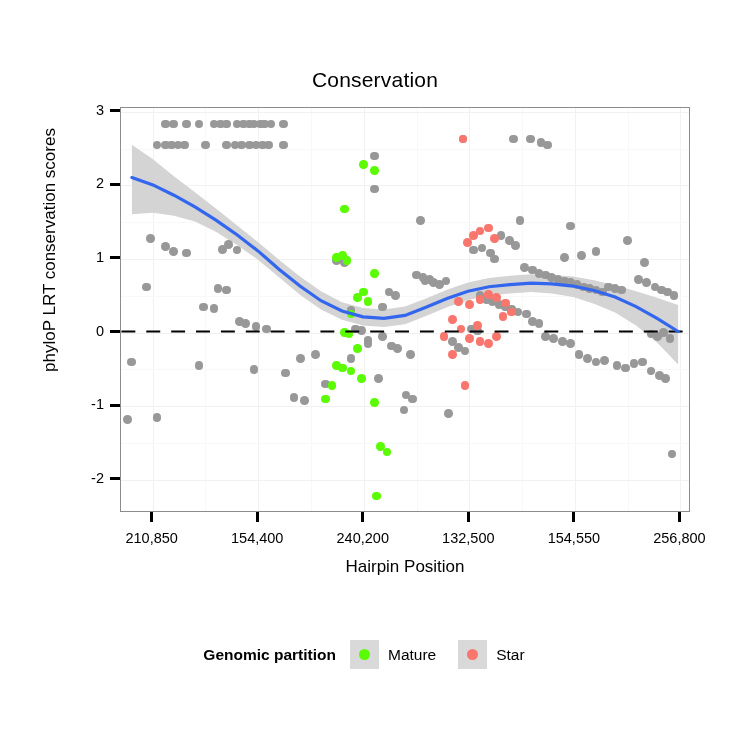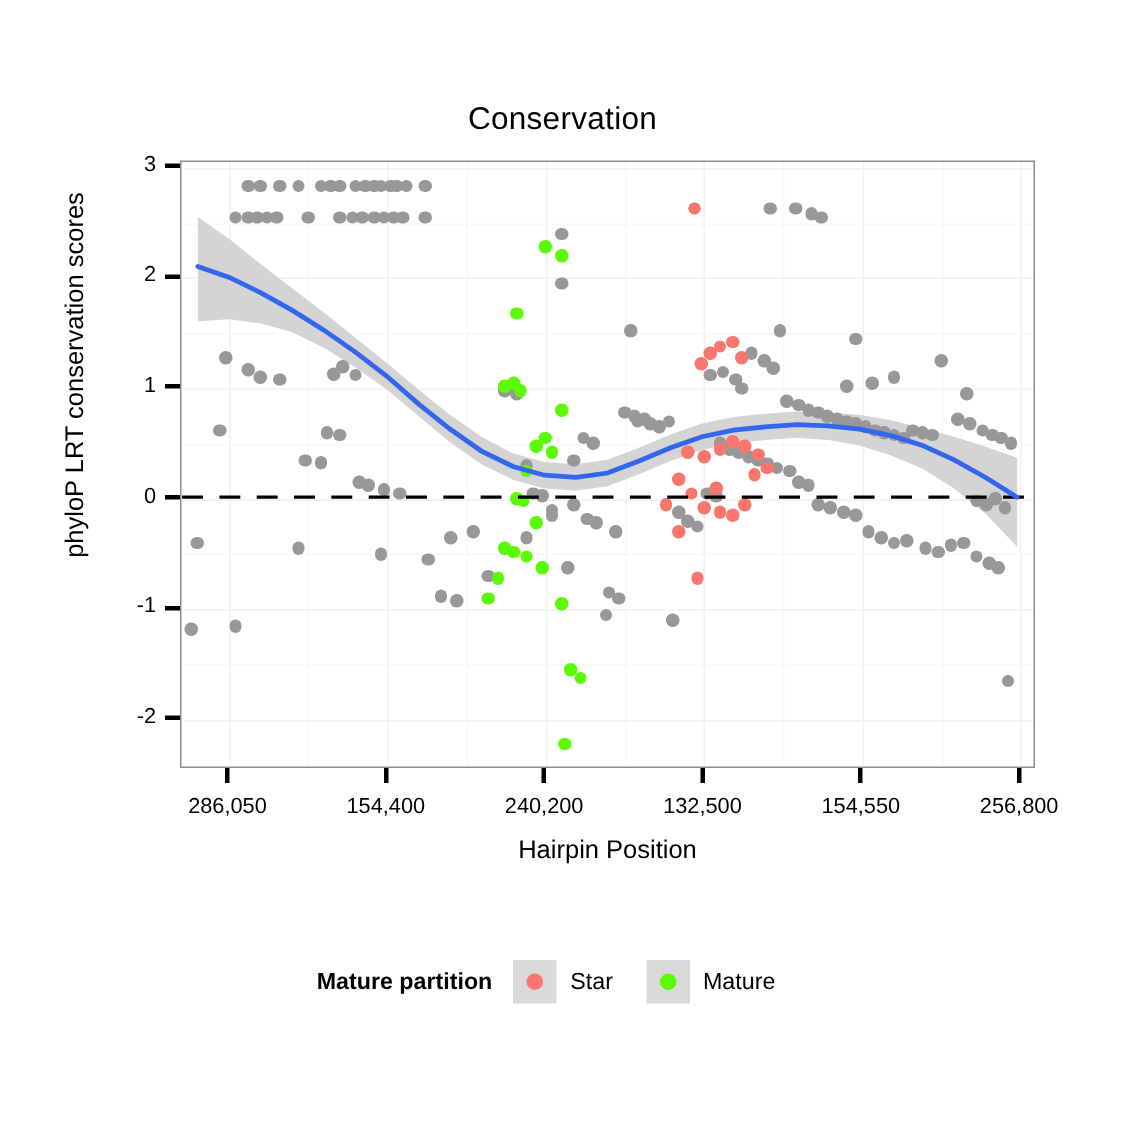--- a/index.html
+++ b/index.html
@@ -317,21 +317,21 @@
           <line x1="0" x2="570" y1="224.59090909090907" y2="224.59090909090907" stroke="#000000" stroke-width="2.2" stroke-dasharray="14,11"></line>
         </svg>
         <svg class="trendline" width="570" height="405" viewBox="0 0 570 405">
           <polyline points="10.555555555555555,69.95454545454538 31.666666666666664,77.31818181818181 52.77777777777777,87.62727272727273 73.88888888888889,99.40909090909088 95,112.66363636363639 116.1111111111111,127.39090909090908 137.22222222222223,143.59090909090907 158.33333333333334,161.99999999999997 179.44444444444446,178.9363636363636 200.55555555555557,193.66363636363636 221.66666666666666,203.97272727272724 242.77777777777777,209.86363636363635 263.8888888888889,211.33636363636361 285,208.39090909090905 306.11111111111114,200.29090909090908 327.22222222222223,191.45454545454544 348.33333333333337,184.0909090909091 369.44444444444446,179.67272727272726 390.5555555555556,177.46363636363634 411.6666666666667,175.99090909090904 432.7777777777778,176.72727272727275 453.88888888888886,178.9363636363636 475,183.35454545454542 496.1111111111111,189.9818181818182 517.2222222222223,199.55454545454543 538.3333333333334,211.33636363636361 559.4444444444445,224.59090909090907" fill="none" stroke="#3366EE" stroke-width="3.2" stroke-linecap="round"></polyline>
         </svg>
       </div>
   </div>
 
   <div id="axis-layer">
       <div class="tick x" style="left: 150.167px;"></div>
-      <div class="ticklabel x" style="left: 106.667px;">286,050</div>
+      <div class="ticklabel x" style="left: 106.667px;">210,850</div>
       <div class="tick x" style="left: 255.722px;"></div>
       <div class="ticklabel x" style="left: 212.222px;">154,400</div>
       <div class="tick x" style="left: 361.278px;"></div>
       <div class="ticklabel x" style="left: 317.778px;">240,200</div>
       <div class="tick x" style="left: 466.833px;"></div>
       <div class="ticklabel x" style="left: 423.333px;">132,500</div>
       <div class="tick x" style="left: 572.389px;"></div>
       <div class="ticklabel x" style="left: 528.889px;">154,550</div>
       <div class="tick x" style="left: 677.944px;"></div>
       <div class="ticklabel x" style="left: 634.444px;">256,800</div>
@@ -345,28 +345,28 @@
       <div class="ticklabel y" style="top: 248.955px;">1</div>
       <div class="tick y" style="top: 182.818px;"></div>
       <div class="ticklabel y" style="top: 175.318px;">2</div>
       <div class="tick y" style="top: 109.182px;"></div>
       <div class="ticklabel y" style="top: 101.682px;">3</div>
     </div>
 
   <div class="x-axis-title">Hairpin Position</div>
 
   <div class="legend">
-    <span class="legend-title">Mature partition</span>
+    <span class="legend-title">Genomic partition</span>
+    <span class="legend-item">
+      <span class="legend-key">
+        <span class="legend-dot" id="lk0" style="background: rgb(91, 251, 3);"></span>
+      </span>
+      <span class="legend-label">Mature</span>
+    </span>
     <span class="legend-item">
       <span class="legend-key">
         <span class="legend-dot" id="lk1" style="background: rgb(248, 118, 109);"></span>
       </span>
       <span class="legend-label">Star</span>
     </span>
-    <span class="legend-item">
-      <span class="legend-key">
-        <span class="legend-dot" id="lk0" style="background: rgb(91, 251, 3);"></span>
-      </span>
-      <span class="legend-label">Mature</span>
-    </span>
   </div>
 
 </div>
 
 </body></html>

